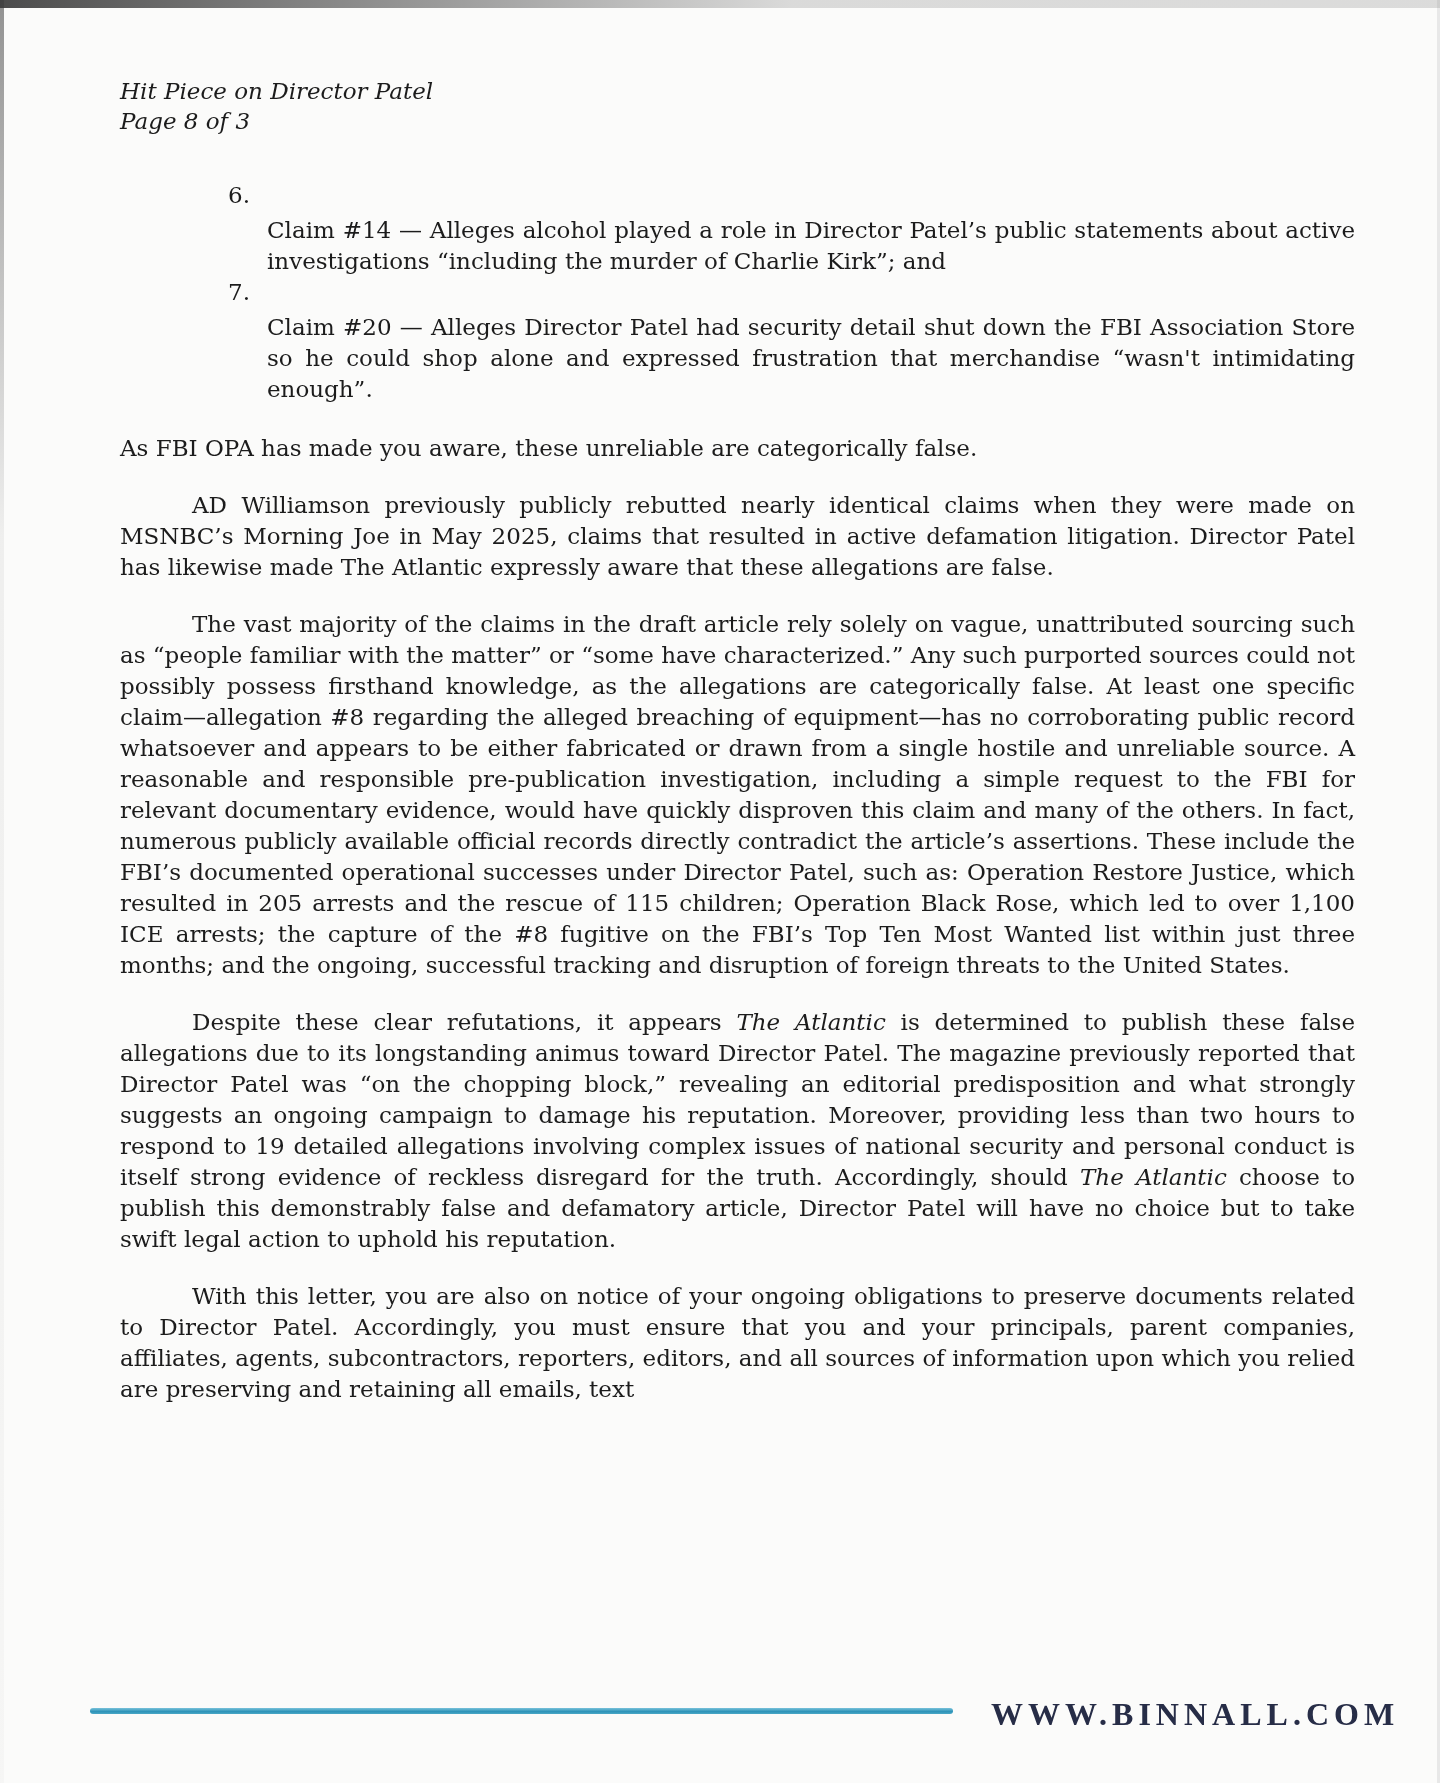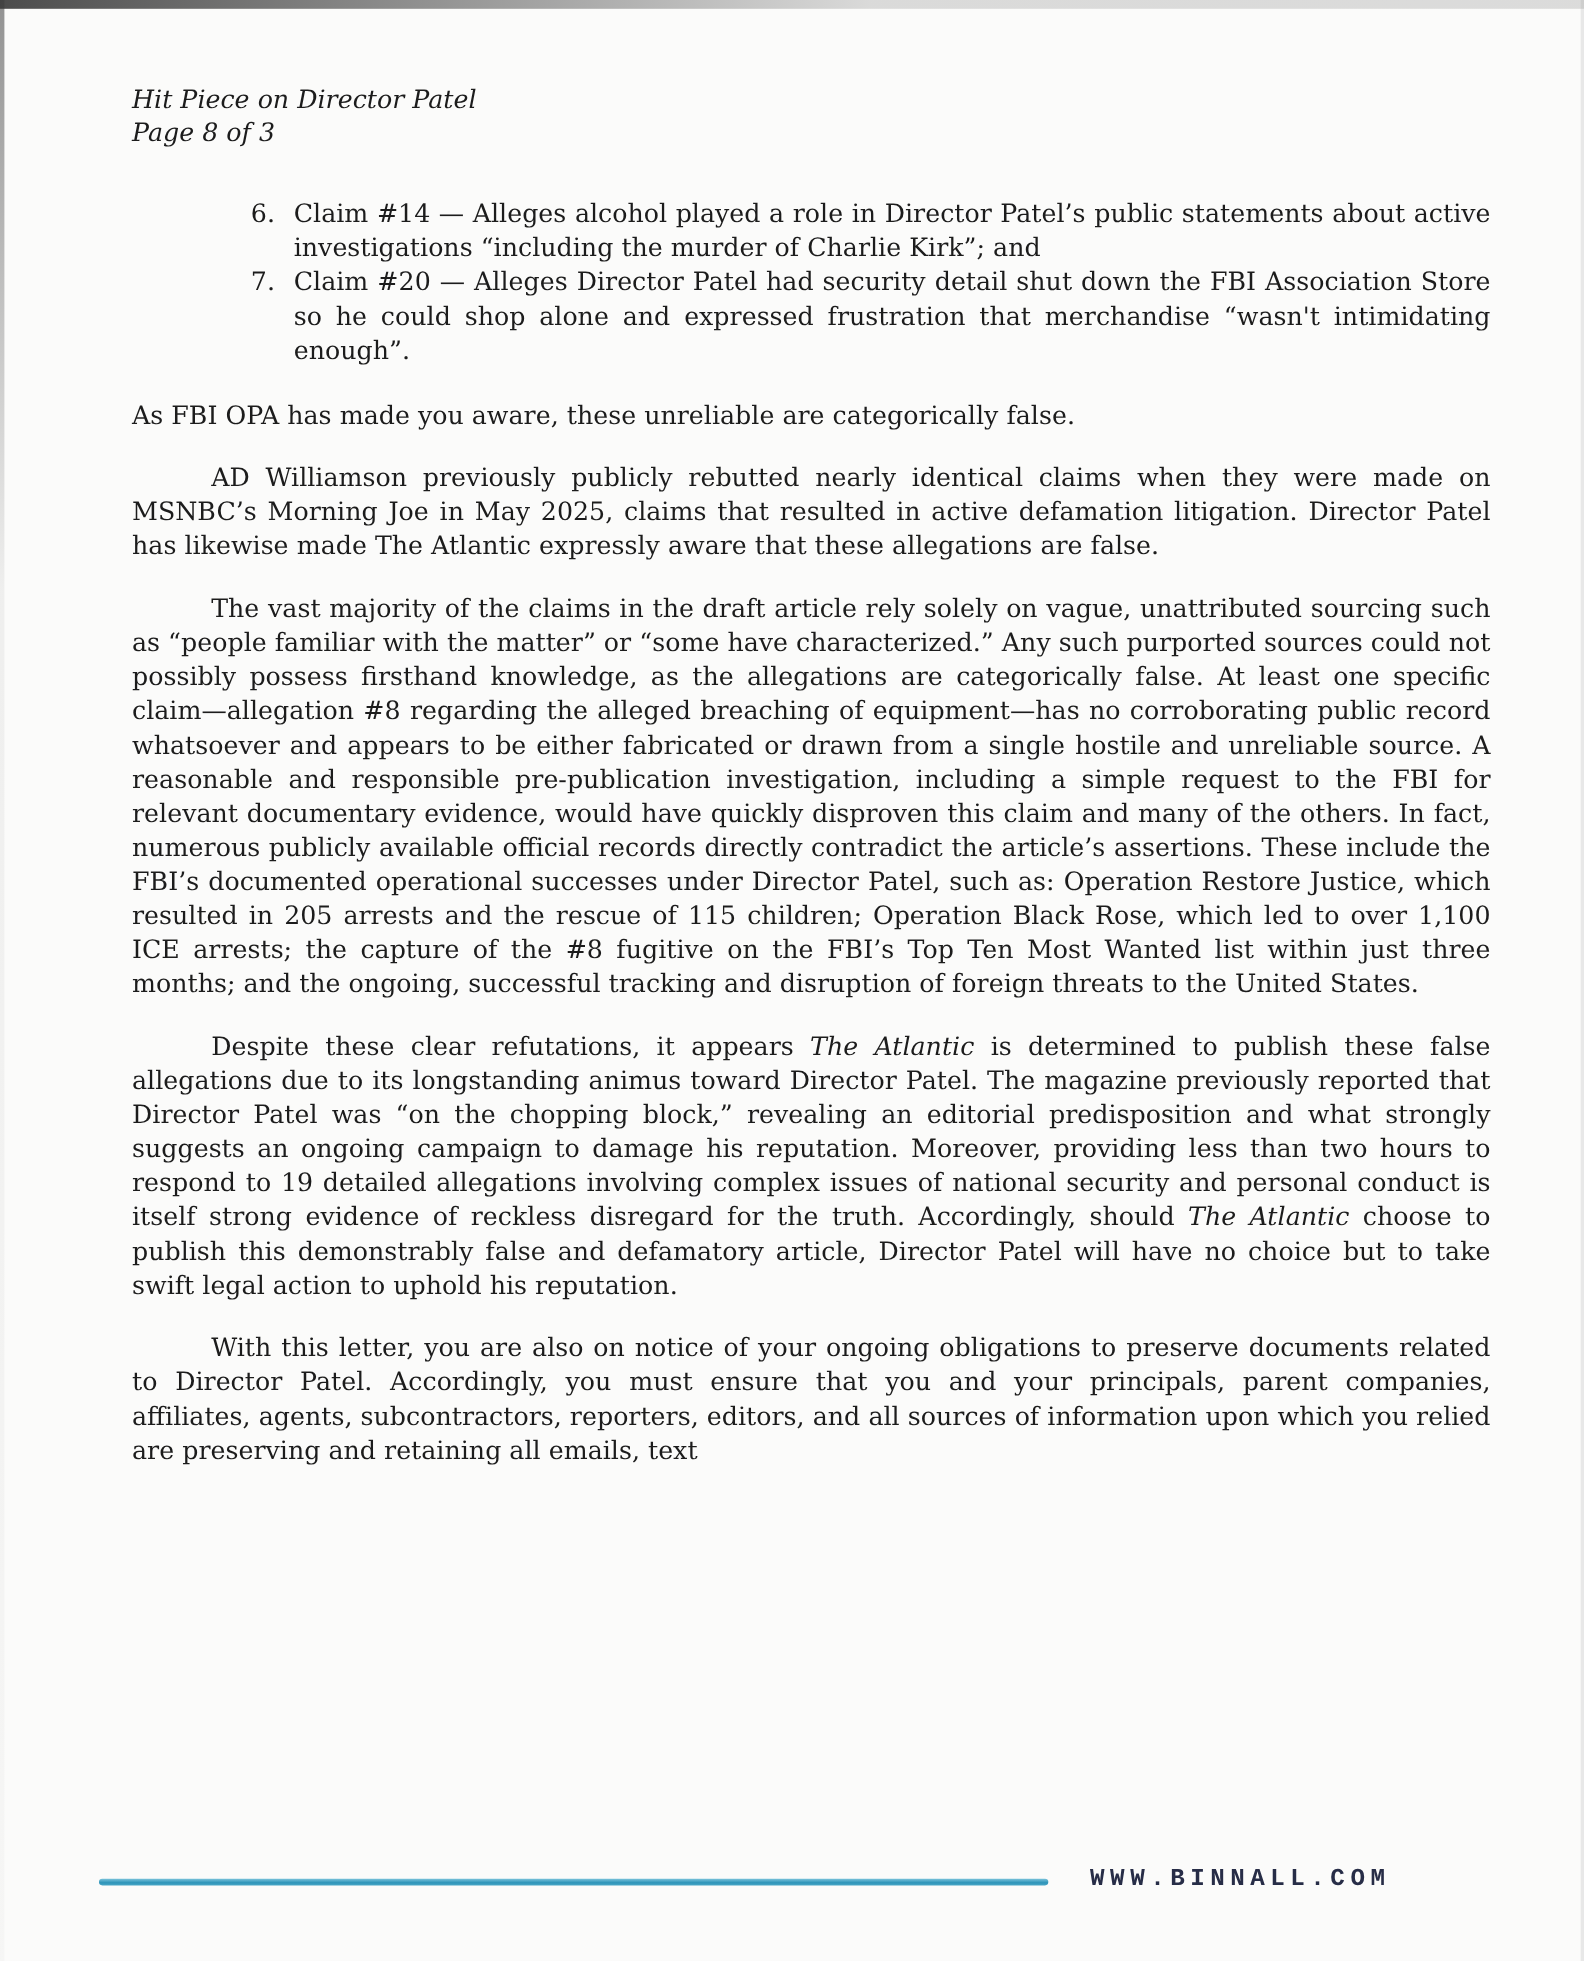--- a/index.html
+++ b/index.html
@@ -39,21 +39,21 @@
   }
   .claims-list { margin: 0 0 28px 0; }
   .claim {
     display: flex;
     margin-left: 108px;
     font-size: 23px;
     line-height: 31px;
     text-align: justify;
   }
   .claim-number { flex: none; width: 39px; }
-  .claim-text { flex: 1; }
+  .claim-text { flex: 1; margin-top: 35px; }
   .para {
     font-size: 23px;
     line-height: 31px;
     text-align: justify;
     margin: 0 0 26px 0;
   }
   .para.indent { text-indent: 72px; }
   .para em { font-style: italic; }
   .footer {
     position: absolute;
@@ -67,23 +67,23 @@
     top: 15px;
     width: 863px;
     height: 6px;
     border-radius: 3px;
     background: linear-gradient(to bottom, #79c2da, #2d93b8 60%, #4aa7c6);
   }
   .footer-url {
     position: absolute;
     left: 991px;
     top: 3px;
-    font-family: Liberation Mono, monospace;
+    font-family: Liberation Serif, serif;
     font-weight: bold;
-    font-size: 22px;
+    font-size: 32px;
     letter-spacing: 5px;
     color: #272d47;
     white-space: nowrap;
   }
 </style>
 </head>
 <body>
 
 <div class="edge-top"></div>
 <div class="edge-left"></div>

